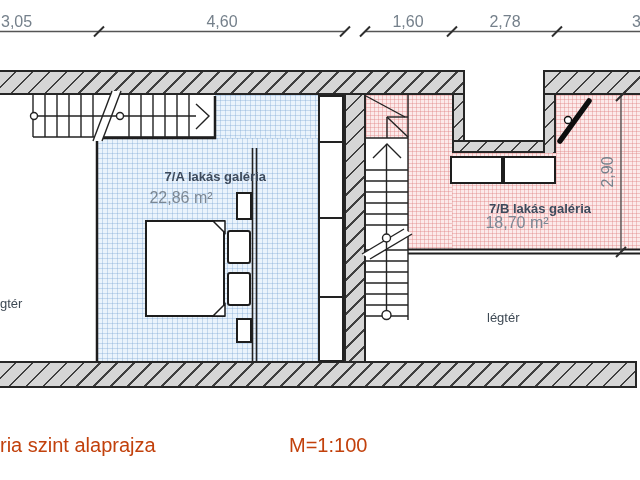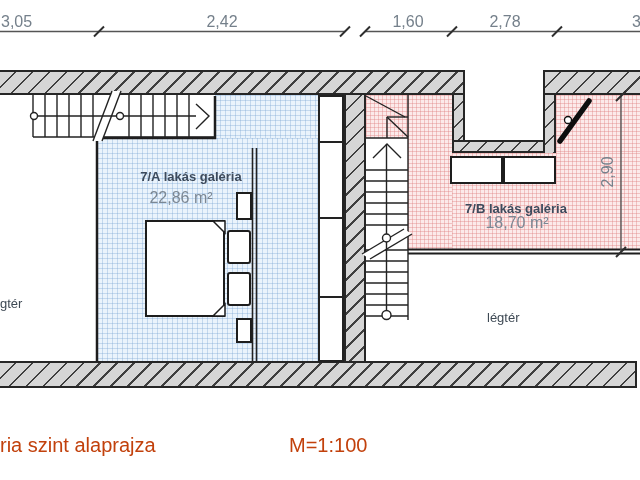--- a/index.html
+++ b/index.html
@@ -30,21 +30,21 @@
       linear-gradient(90deg, rgba(225,135,135,.42) 1px, transparent 1px);
     background-size:4px 4px;
   }
   .furn{background:#fff;border:2px solid #1d1d1d;}
   .dim-label{
     position:absolute;color:#75808b;font-size:16px;line-height:16px;
     text-align:center;white-space:nowrap;
   }
   .room-name{
     position:absolute;color:#3d4a5c;font-size:13px;font-weight:bold;
-    text-align:center;white-space:nowrap;
+    text-align:right;white-space:nowrap;
   }
   .room-area{
     position:absolute;color:#7b8794;font-size:16px;text-align:center;white-space:nowrap;
   }
   .void-label{
     position:absolute;color:#3e4954;font-size:13px;white-space:nowrap;
   }
   .title-text{
     position:absolute;color:#c2410c;font-size:20px;white-space:nowrap;
   }
@@ -185,21 +185,21 @@
     <line x1="340" y1="36.5" x2="350" y2="26.5"></line>
     <line x1="360" y1="36.5" x2="370" y2="26.5"></line>
     <line x1="447" y1="36.5" x2="457" y2="26.5"></line>
     <line x1="552" y1="36.5" x2="562" y2="26.5"></line>
     <line x1="616" y1="101" x2="626" y2="91"></line>
     <line x1="616" y1="257" x2="626" y2="247"></line>
   </g>
 </svg>
 
 <div class="dim-label" style="left:1px;top:14px;text-align:left;">3,05</div>
-<div class="dim-label" style="left:196px;top:14px;width:52px;">2,42</div>
+<div class="dim-label" style="left:196px;top:14px;width:52px;">4,60</div>
 <div class="dim-label" style="left:382px;top:14px;width:52px;">1,60</div>
 <div class="dim-label" style="left:479px;top:14px;width:52px;">2,78</div>
 <div class="dim-label" style="left:632px;top:14px;text-align:left;">3</div>
 <div class="dim-label" style="left:582px;top:164px;width:52px;height:16px;transform:rotate(-90deg);">2,90</div>
 
 <div class="room-name" style="left:116px;top:169px;width:150px;">7/A lakás galéria</div>
 <div class="room-area" style="left:111px;top:189px;width:140px;">22,86 m²</div>
 <div class="room-name" style="left:441px;top:201px;width:150px;">7/B lakás galéria</div>
 <div class="room-area" style="left:447px;top:214px;width:140px;">18,70 m²</div>
 

